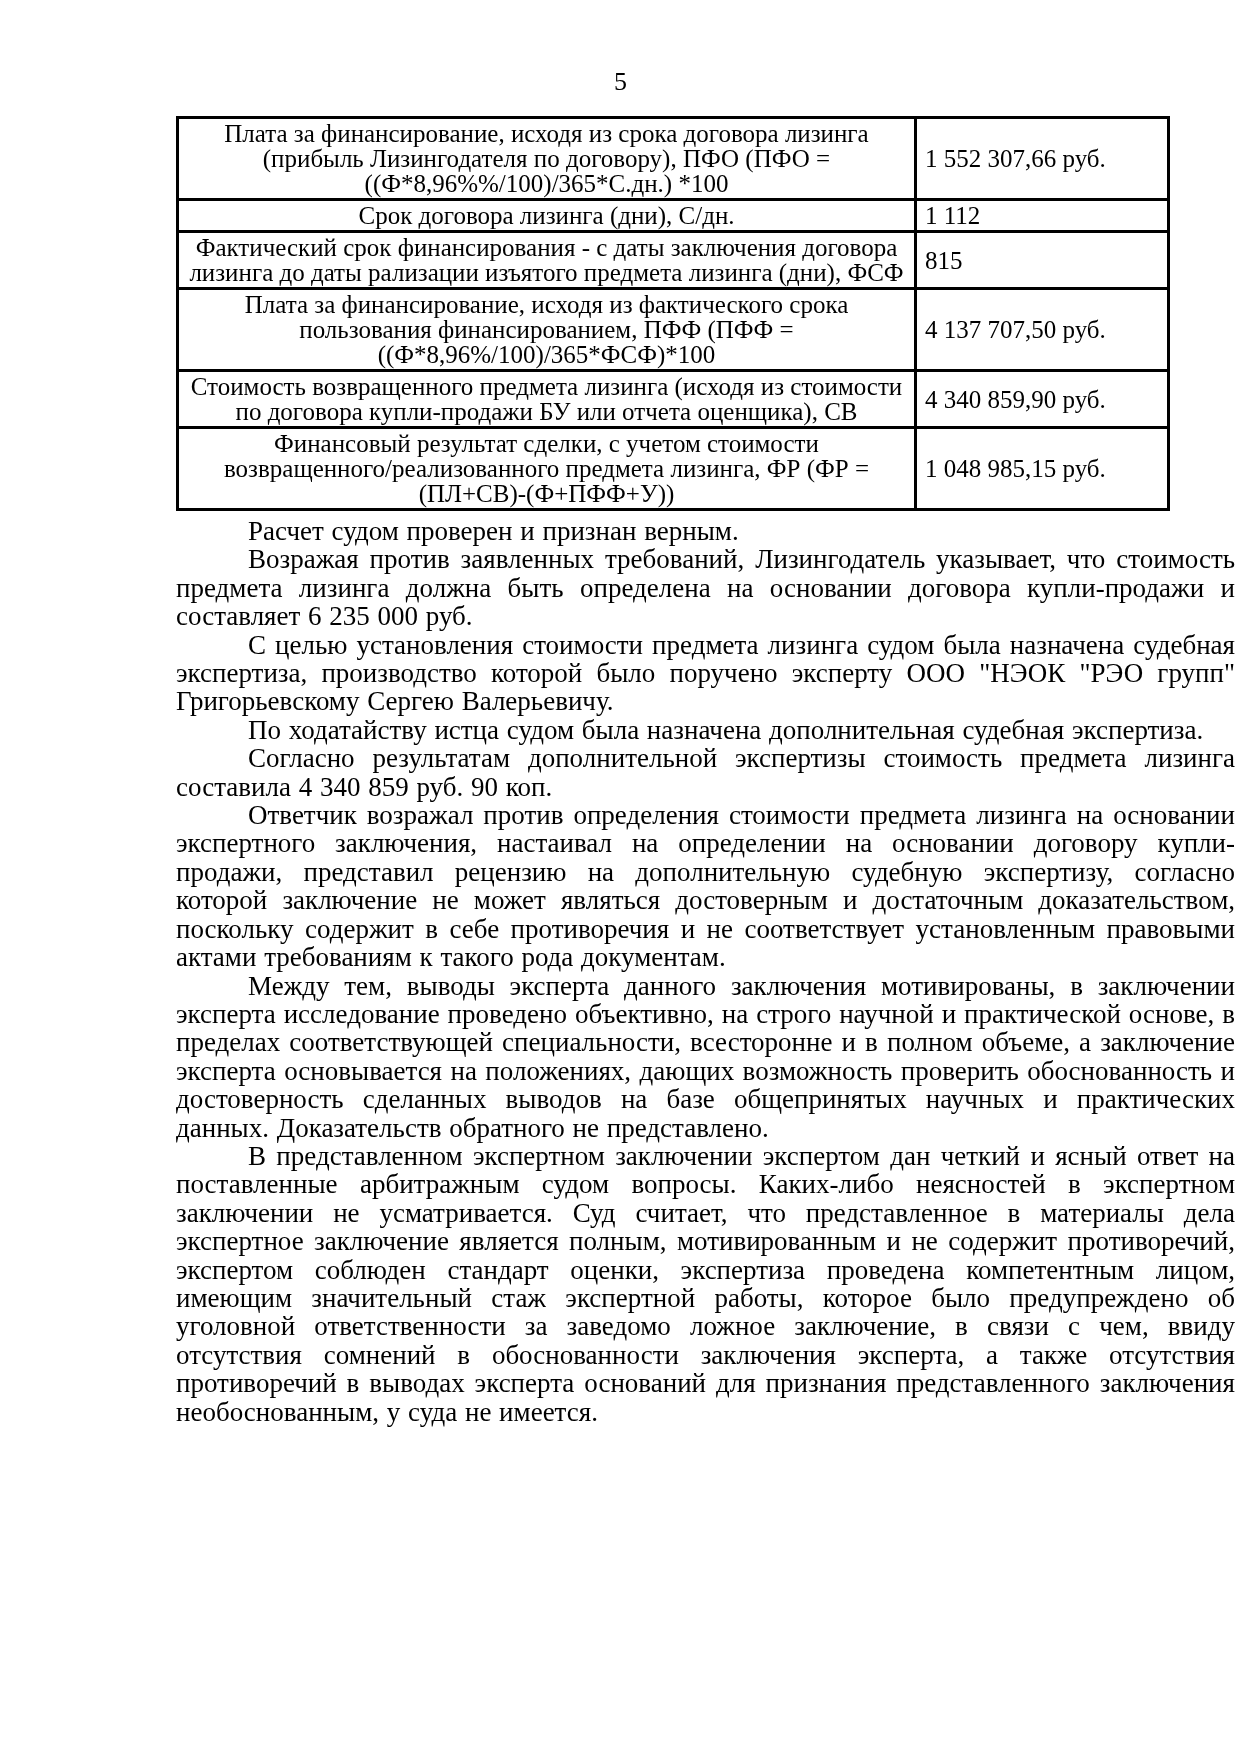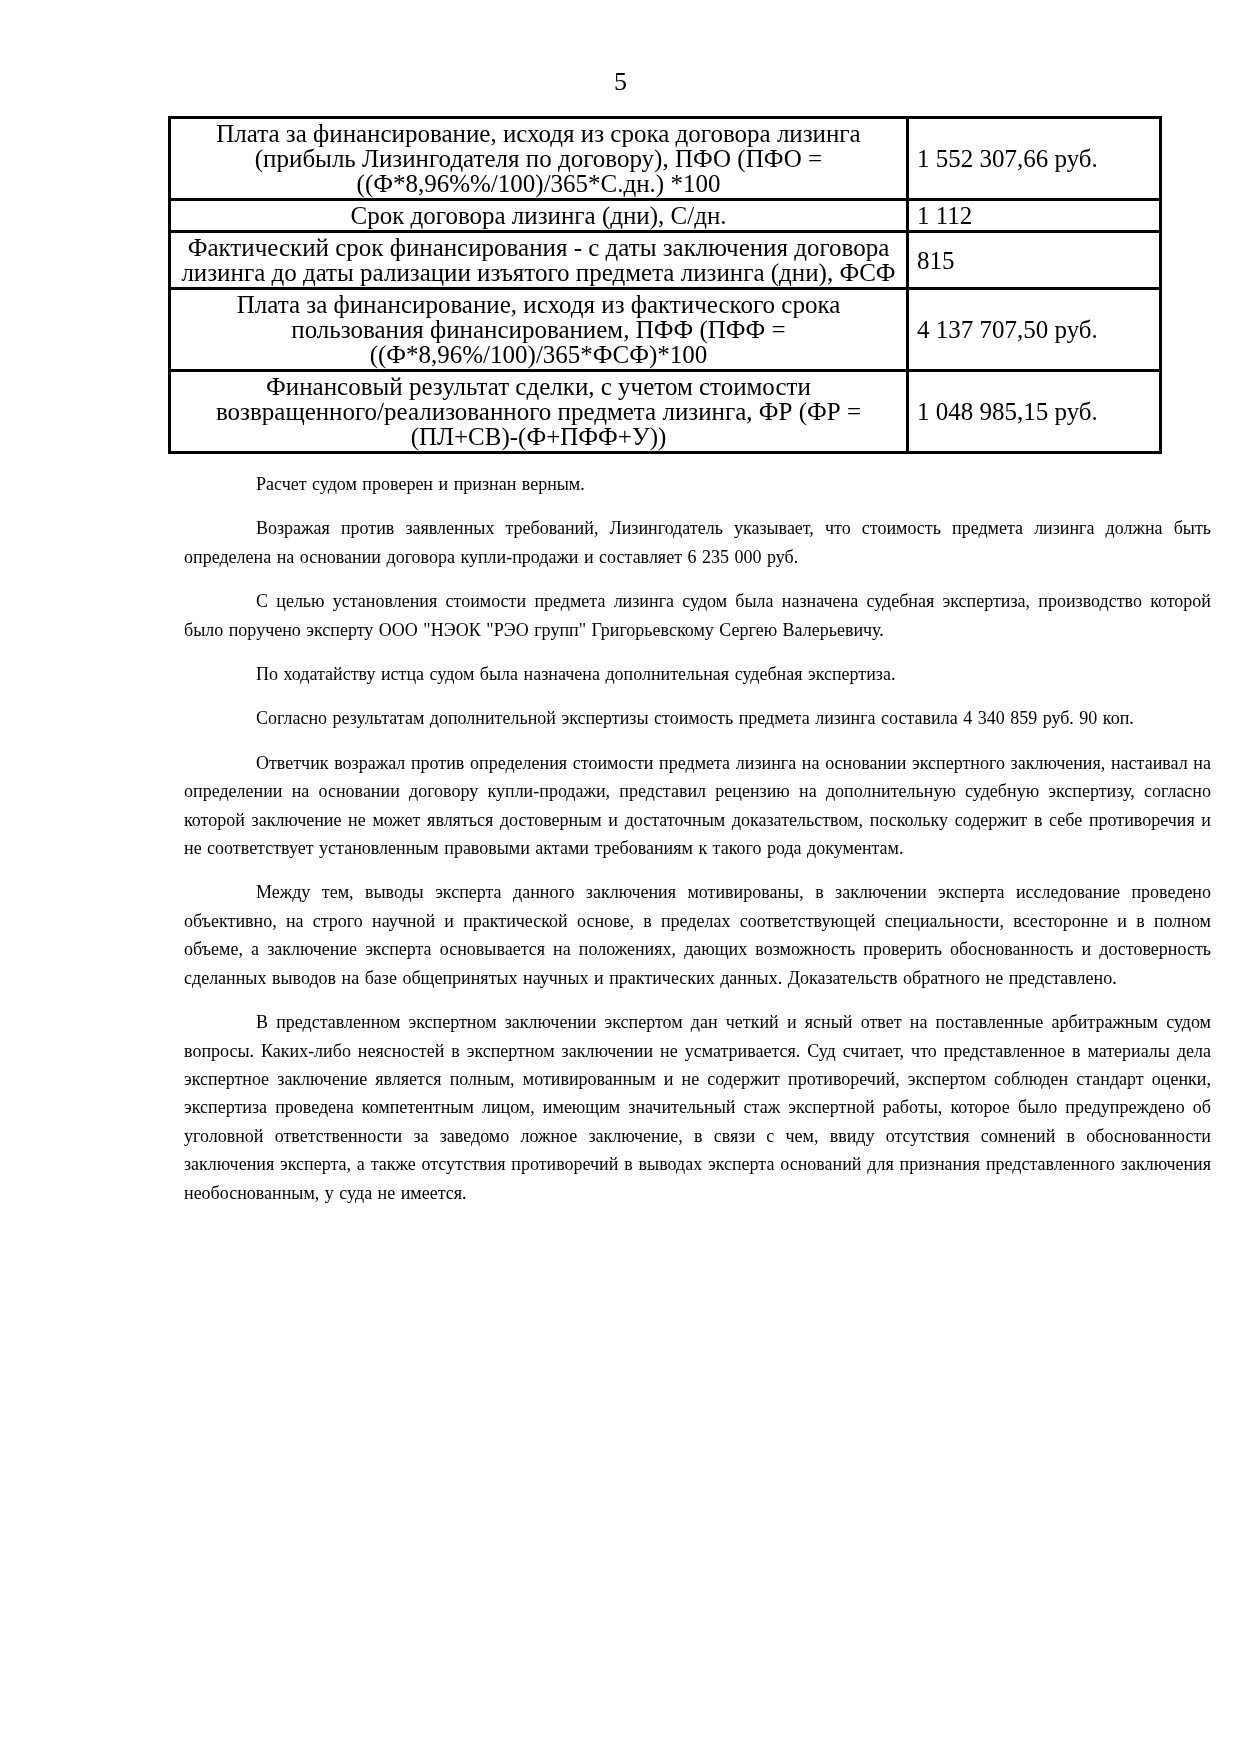--- a/index.html
+++ b/index.html
@@ -25,21 +25,21 @@
     top: 68px;
     left: 0;
     width: 100%;
     text-align: center;
     font-size: 26px;
     line-height: 28px;
   }
   .content {
     position: absolute;
     top: 116px;
-    left: 168px;
+    left: 176px;
     width: 1059px;
   }
   table.calc-table {
     border-collapse: collapse;
     width: 953px;
     table-layout: fixed;
     font-size: 25px;
   }
   table.calc-table td {
     border: 3px solid #000000;
@@ -54,22 +54,22 @@
   td.cell-value {
     width: 234px;
     text-align: left;
     white-space: nowrap;
   }
   .body-text {
     margin-top: 6px;
     width: 1059px;
   }
   .body-text p {
-    margin: 16px;
-    font-size: 18px;
+    margin: 0;
+    font-size: 27px;
     line-height: 28.4px;
     text-align: justify;
     text-indent: 72px;
     word-spacing: 1px;
   }
 </style>
 </head>
 <body>
 
 <div class="page">
@@ -90,20 +90,24 @@
         </tr>
         <tr>
           <td class="cell-label">Фактический срок финансирования - с даты заключения договора лизинга до даты рализации изъятого предмета лизинга (дни), ФСФ</td>
           <td class="cell-value">815</td>
         </tr>
         <tr>
           <td class="cell-label">Плата за финансирование, исходя из фактического срока пользования финансированием, ПФФ (ПФФ =((Ф*8,96%/100)/365*ФСФ)*100</td>
           <td class="cell-value">4 137 707,50 руб.</td>
         </tr>
         <tr>
+          <td class="cell-label">Стоимость возвращенного предмета лизинга (исходя из стоимости по договора купли-продажи БУ или отчета оценщика), СВ</td>
+          <td class="cell-value">4 340 859,90 руб.</td>
+        </tr>
+        <tr>
           <td class="cell-label">Финансовый результат сделки, с учетом стоимости возвращенного/реализованного предмета лизинга, ФР (ФР = (ПЛ+СВ)-(Ф+ПФФ+У))</td>
           <td class="cell-value">1 048 985,15 руб.</td>
         </tr>
       </tbody>
     </table>
 
     <div class="body-text">
       <p>Расчет судом проверен и признан верным.</p>
       <p>Возражая против заявленных требований, Лизингодатель указывает, что стоимость предмета лизинга должна быть определена на основании договора купли-продажи и составляет 6 235 000 руб.</p>
       <p>С целью установления стоимости предмета лизинга судом была назначена судебная экспертиза, производство которой было поручено эксперту ООО "НЭОК "РЭО групп" Григорьевскому Сергею Валерьевичу.</p>

